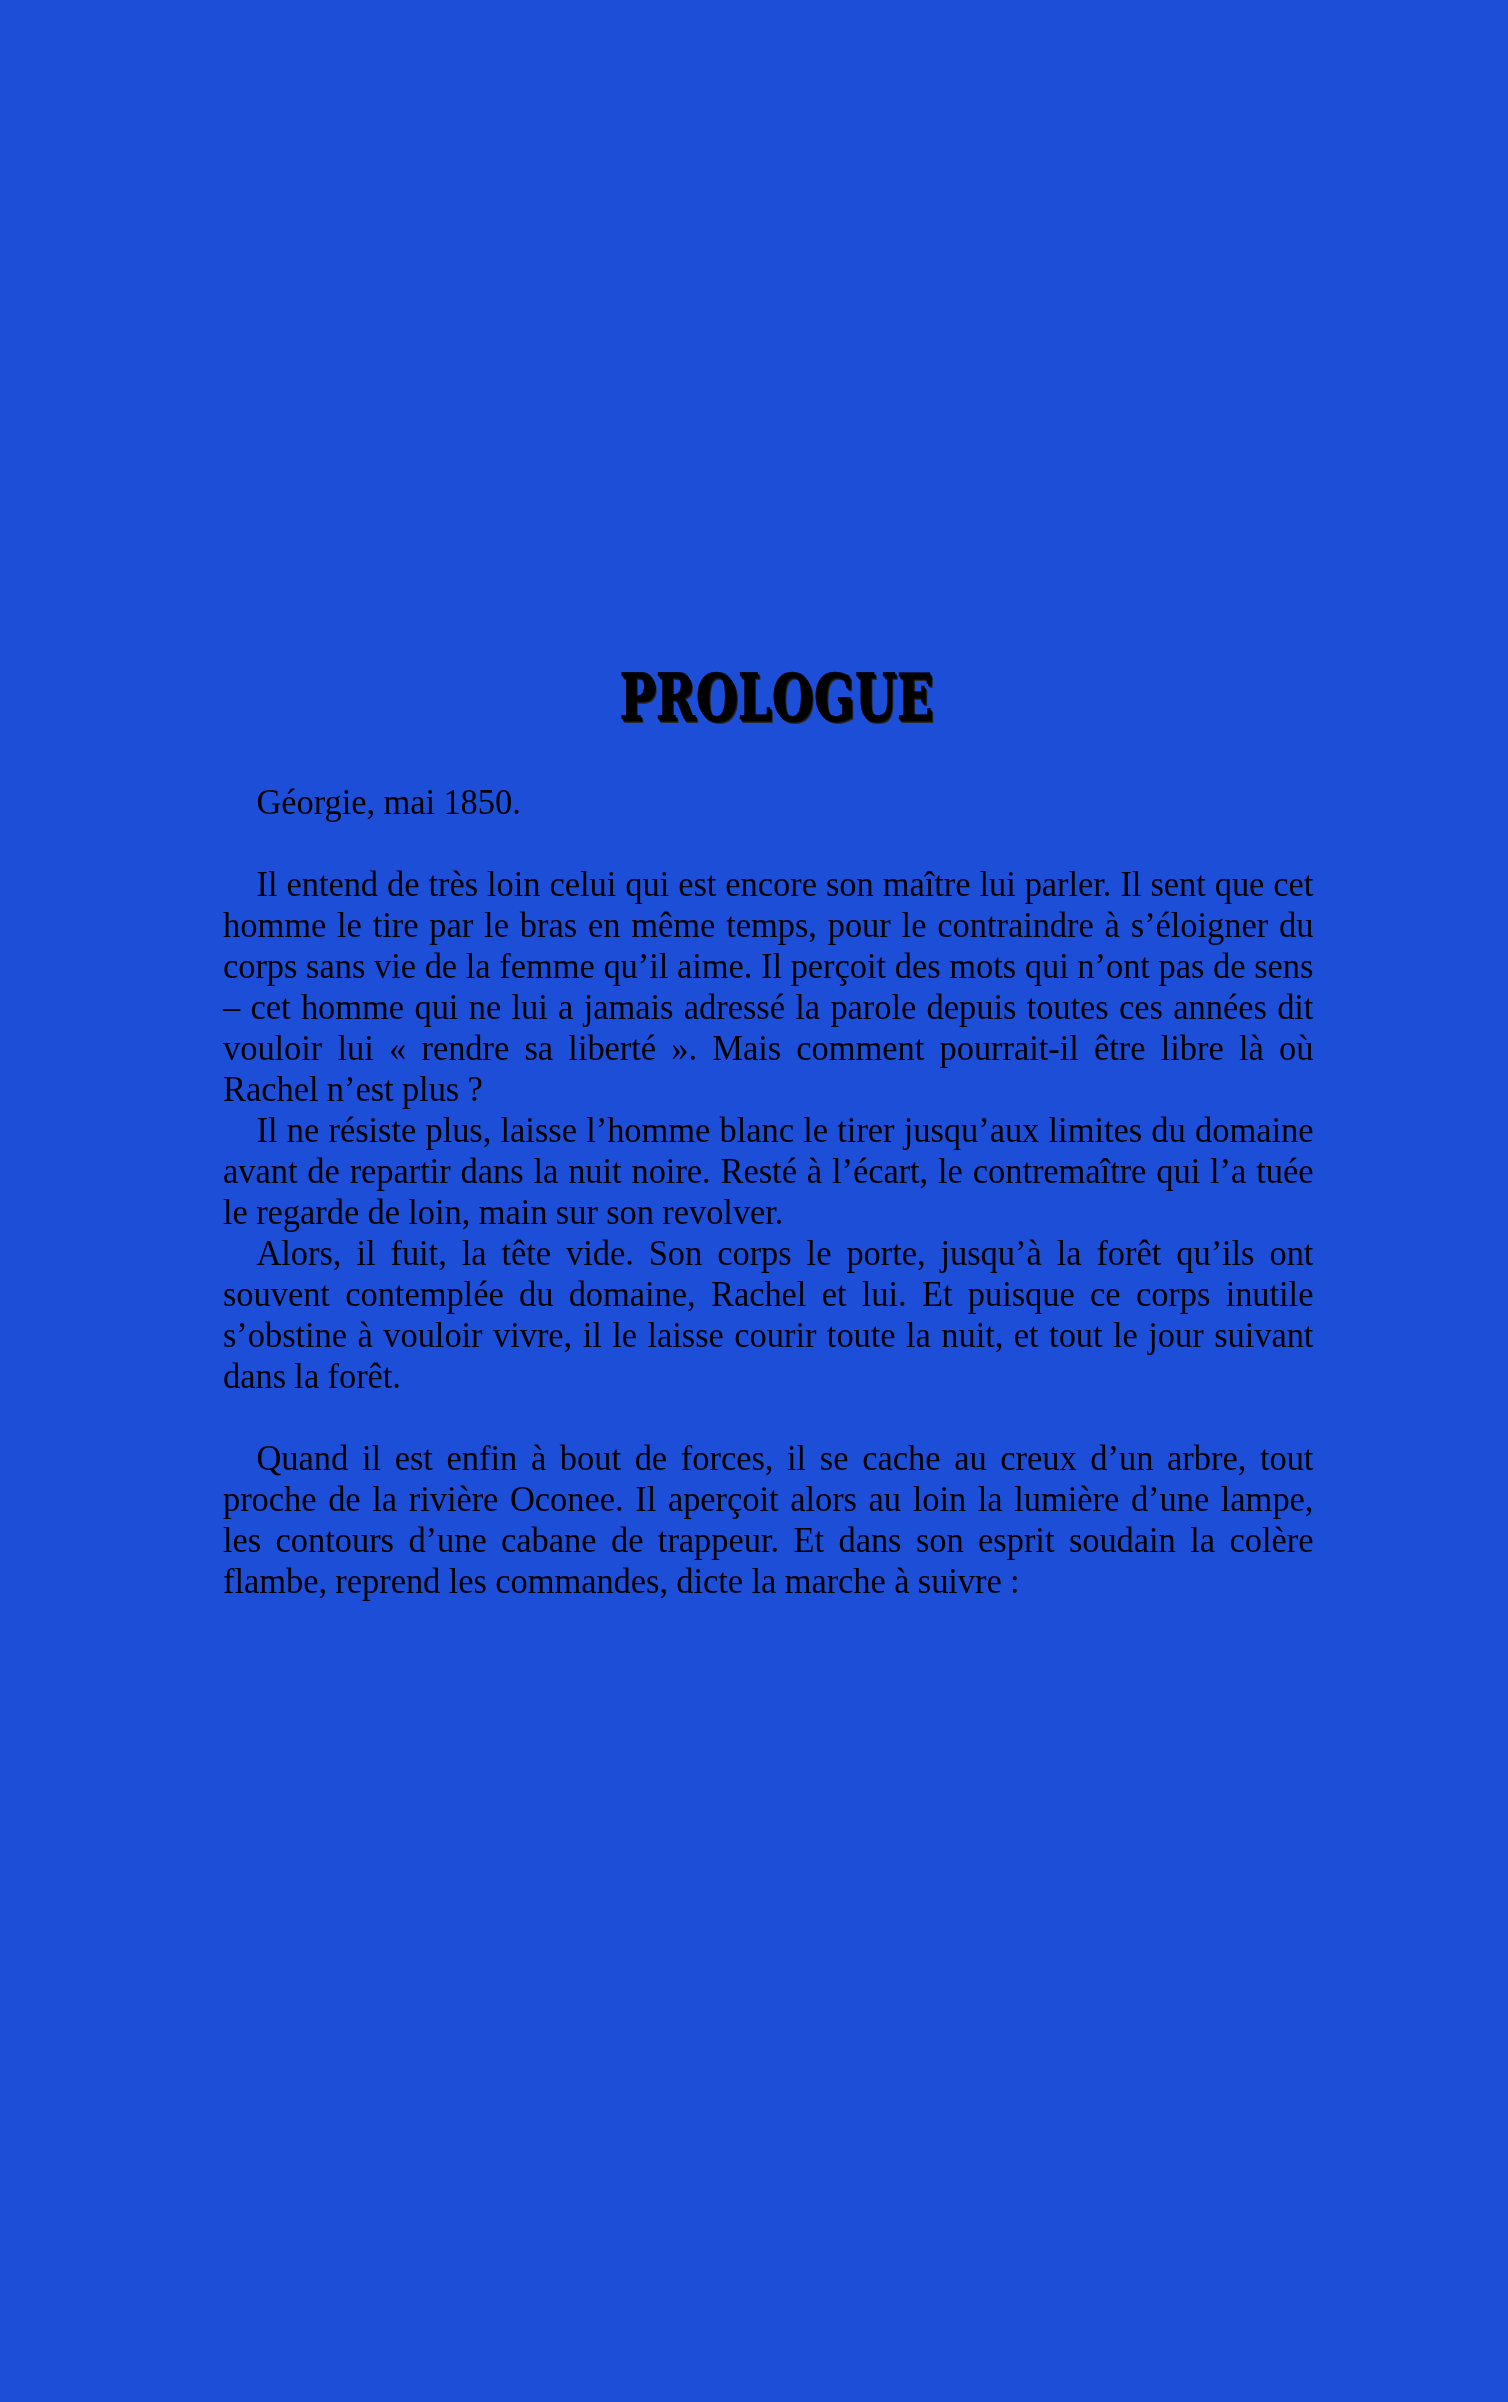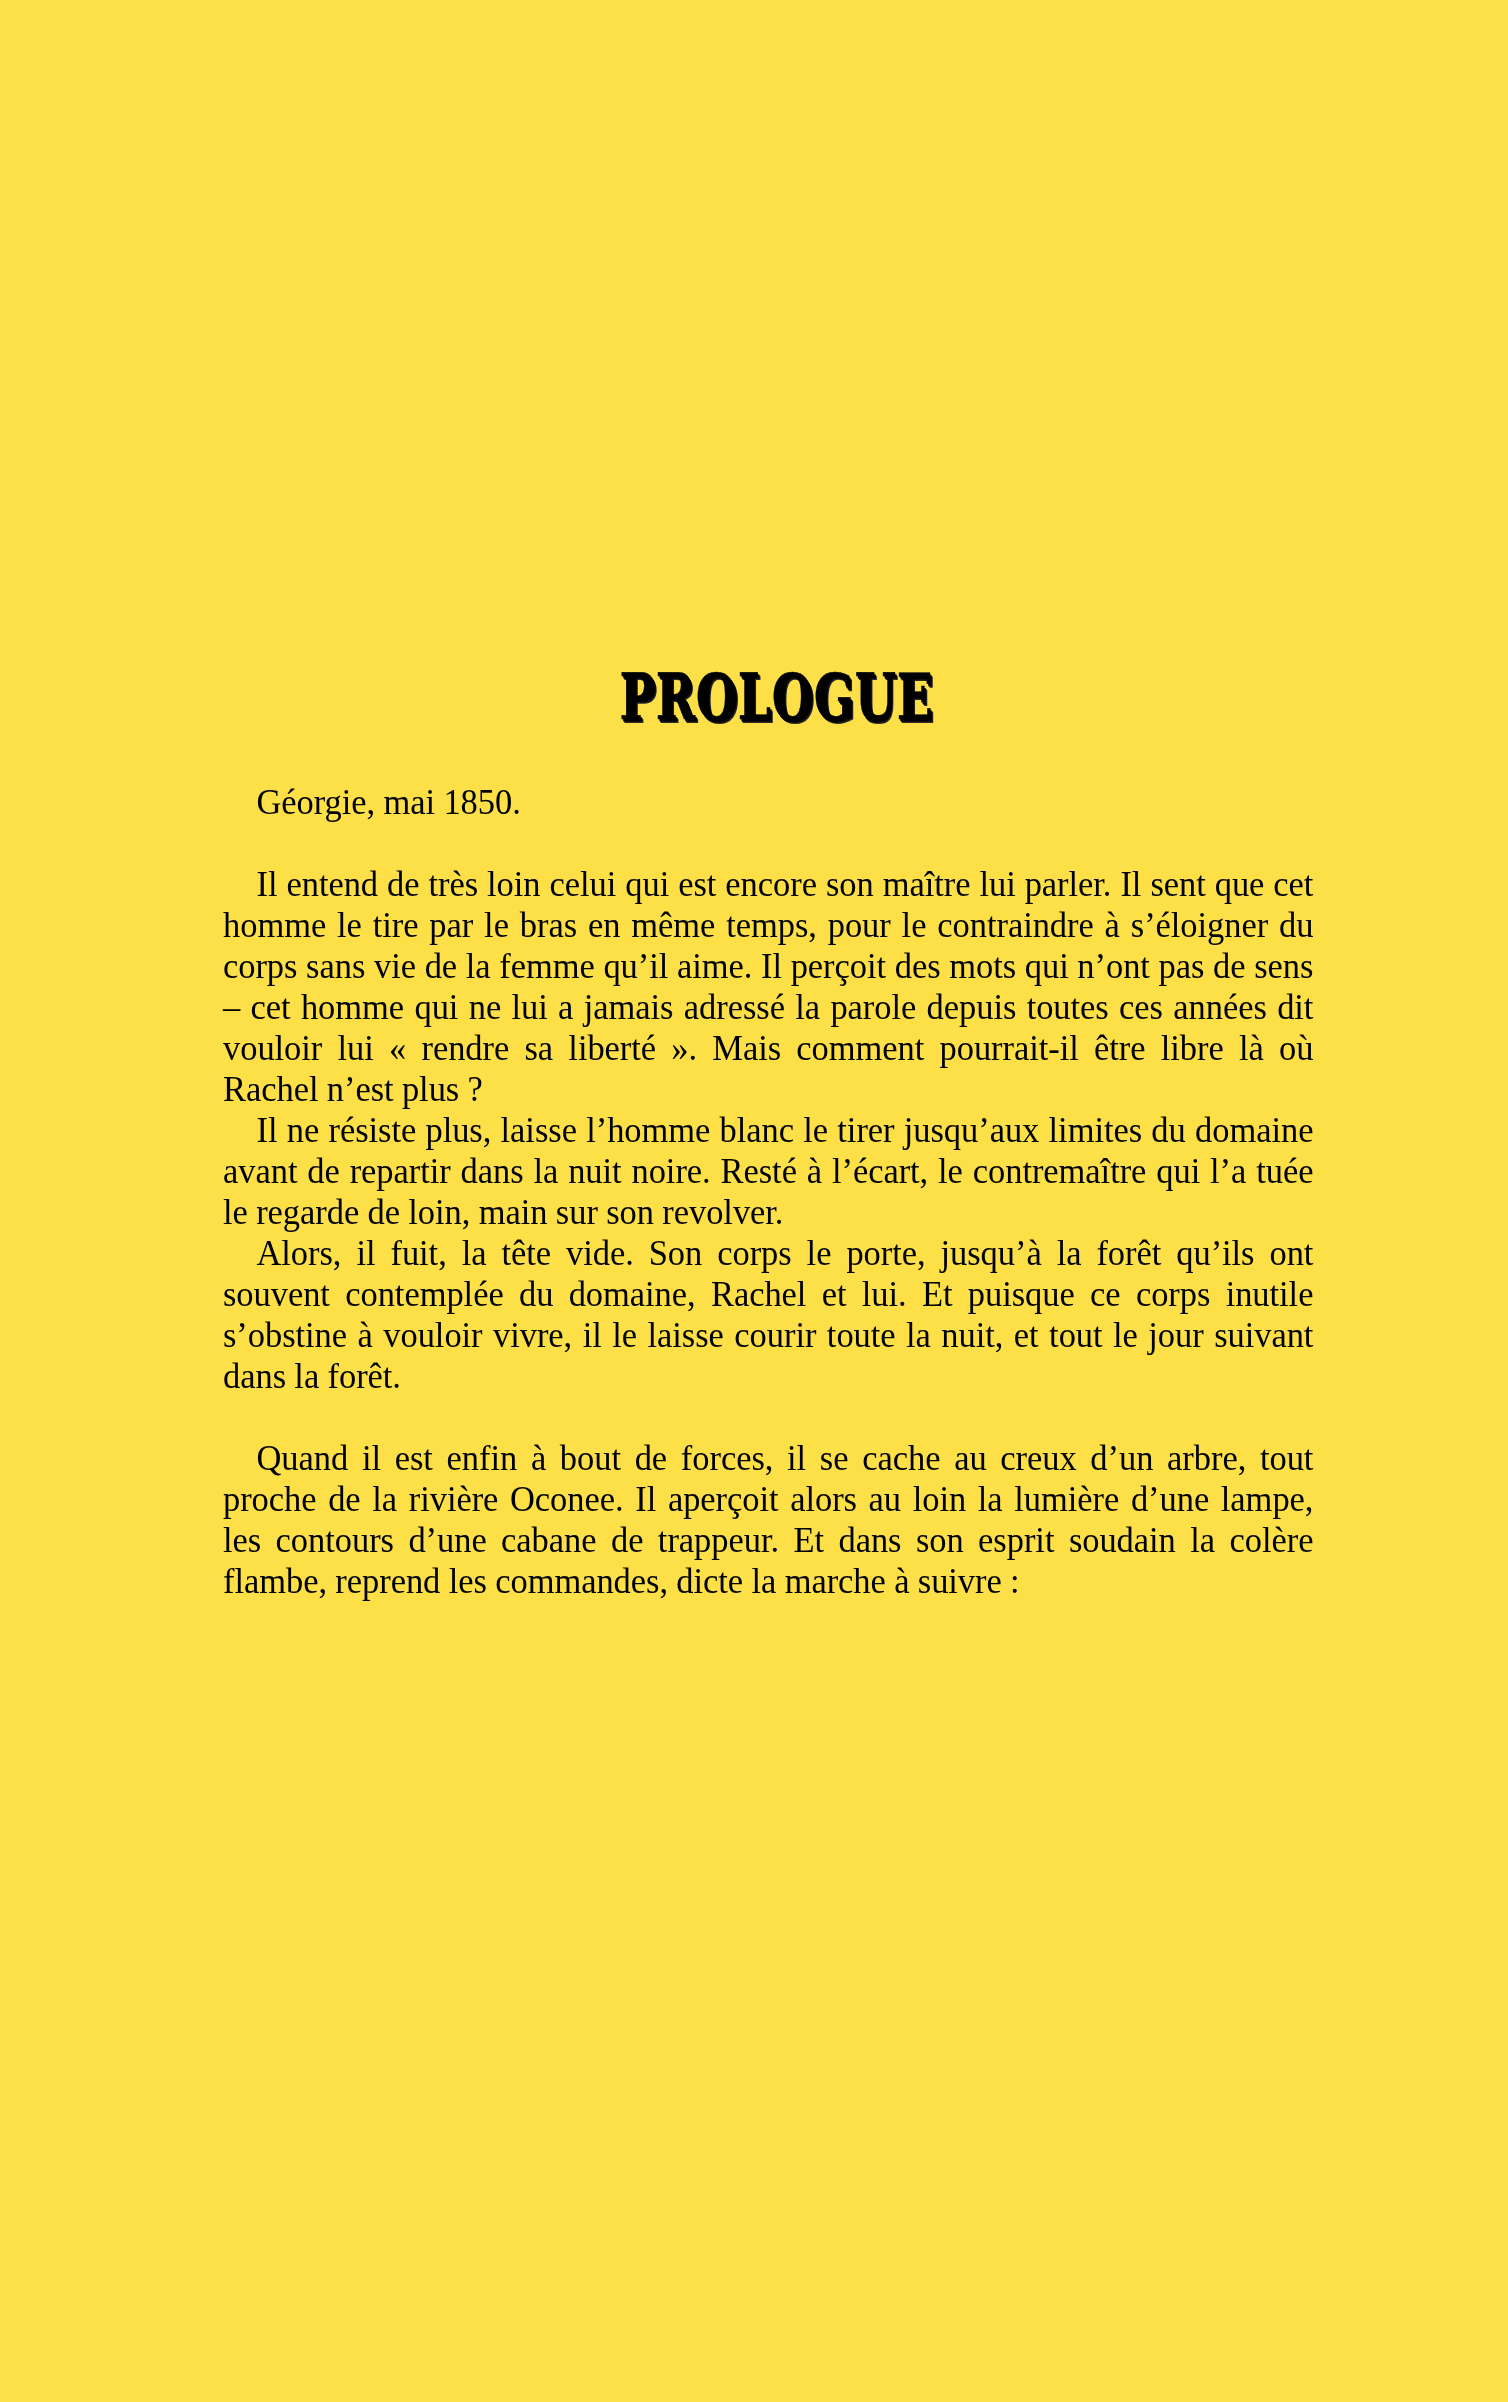--- a/index.html
+++ b/index.html
@@ -13,21 +13,21 @@
     position: relative;
     overflow: hidden;
     font-family: "Liberation Serif", "DejaVu Serif", serif;
     color: #000000;
     -webkit-font-smoothing: antialiased;
   }
 
   .page {
     position: absolute;
     inset: 0;
-    background: #fde047;
+    background: #1d4ed8;
   }
 
   
   .text-column {
     position: absolute;
     left: 223px;
     top: 0;
     width: 1107px;
   }
 

